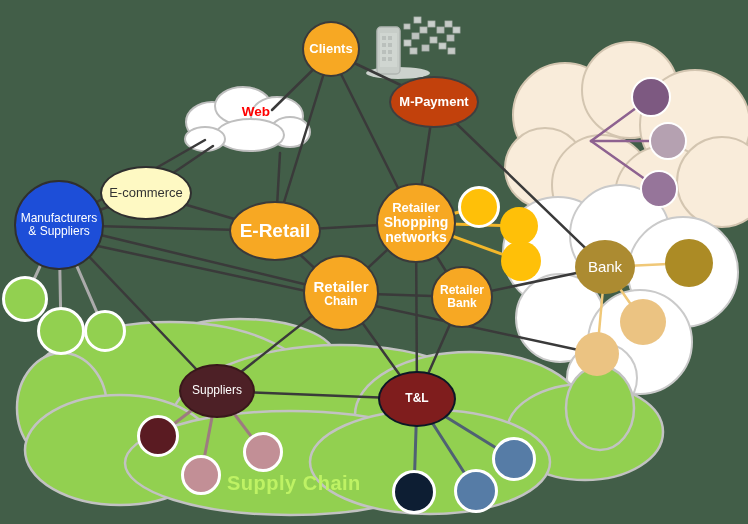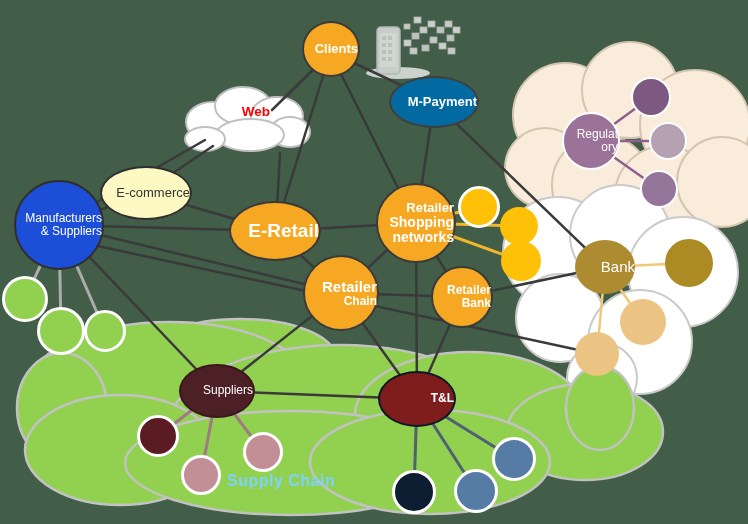--- a/index.html
+++ b/index.html
@@ -4,29 +4,29 @@
 <style>
   html,body{margin:0;padding:0;}
   body{font-family:"Liberation Sans",sans-serif;background:#2f2f2f;}
   .stage{
     position:relative;width:748px;height:524px;overflow:hidden;
     background:#425E48;
   }
   .stage svg{position:absolute;left:0;top:0;}
   .node{
     position:absolute;border-radius:50%;
-    display:flex;flex-direction:column;align-items:flex-end;justify-content:center;
+    display:flex;flex-direction:column;align-items:center;justify-content:center;
     text-align:center;color:#fff;line-height:1.12;box-sizing:border-box;
     font-family:"Liberation Sans",sans-serif;
   }
   
   .orange{background:#F7A823;border:2.5px solid #3A3A3A;}
   .yellow{background:#FFC008;}
   .yellow-ring{background:#FFC008;border:3px solid #fff;}
-  .gray-node{background:#0369a1;border:2.5px solid #3F3F3F;}
+  .gray-node{background:#c2410c;border:2.5px solid #3F3F3F;}
   .lgreen{background:#fef9c3;border:2px solid #2F2F2F;color:#333;}
   .green{background:#1d4ed8;border:2.5px solid #2F2F2F;}
   .green-ring{background:#92D050;border:3px solid #fff;}
   .maroon{background:#4D2026;border:2.5px solid #39181B;}
   .maroon-ring{background:#5A1B22;border:3px solid #fff;}
   .pink-ring{background:#C28F96;border:3px solid #fff;}
   .navy{background:#7f1d1d;border:2.5px solid #0B1826;}
   .navy-ring{background:#0D1E33;border:3px solid #fff;}
   .blue-ring{background:#567CA6;border:3px solid #fff;}
   .gold{background:#AC8B31;}
@@ -39,21 +39,21 @@
   
   .b{font-weight:bold;}
   .fs11{font-size:14px;} .fs12{font-size:12px;} .fs13{font-size:13px;}
   .fs14{font-size:19px;} .fs15{font-size:15px;}
   .label-web{
     position:absolute;left:231px;top:104px;width:50px;text-align:center;
     color:#FF0000;font-size:13.5px;font-weight:600;
   }
   .label-supply{
     position:absolute;left:227px;top:472px;
-    color:#7dd3fc;font-size:16px;font-weight:bold;letter-spacing:.5px;
+    color:#bef264;font-size:20px;font-weight:bold;letter-spacing:.5px;
   }
   .sub{line-height:1.05;}
 </style>
 </head>
 <body>
 
 <div class="stage">
 
 <svg width="748" height="524" viewBox="0 0 748 524">
 
@@ -243,24 +243,20 @@
   <span>Bank</span>
 </div>
 
 <div class="node gold fs15" style="left:575px;top:240px;width:60px;height:54px;">
   <span>Bank</span>
 </div>
 <div class="node gold2" style="left:665px;top:239px;width:48px;height:48px;"></div>
 <div class="node tan" style="left:620px;top:299px;width:46px;height:46px;"></div>
 <div class="node tan" style="left:575px;top:332px;width:44px;height:44px;"></div>
 
-<div class="node purple fs12 sub" style="left:562px;top:112px;width:58px;height:58px;">
-  <span>Regulat</span>
-  <span>ory</span>
-</div>
 <div class="node purple-dark" style="left:631px;top:77px;width:40px;height:40px;"></div>
 <div class="node purple-light" style="left:649px;top:122px;width:38px;height:38px;"></div>
 <div class="node purple-mid" style="left:640px;top:170px;width:38px;height:38px;"></div>
 
 <div class="node maroon fs12" style="left:179px;top:364px;width:76px;height:54px;">
   <span>Suppliers</span>
 </div>
 <div class="node maroon-ring" style="left:137px;top:415px;width:42px;height:42px;"></div>
 <div class="node pink-ring" style="left:181px;top:455px;width:40px;height:40px;"></div>
 <div class="node pink-ring" style="left:243px;top:432px;width:40px;height:40px;"></div>

